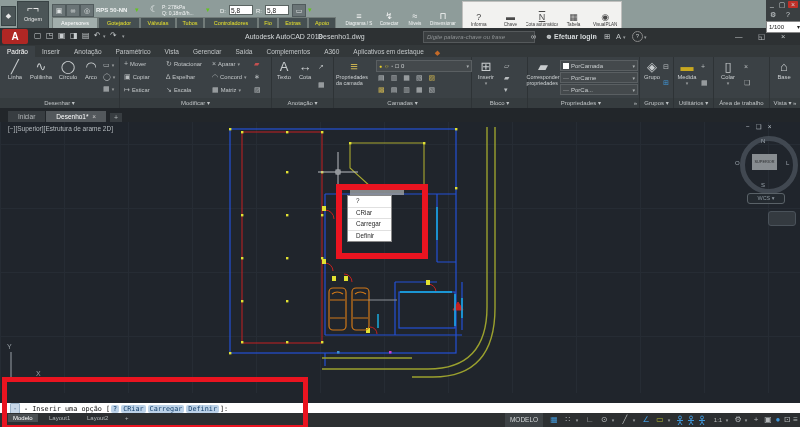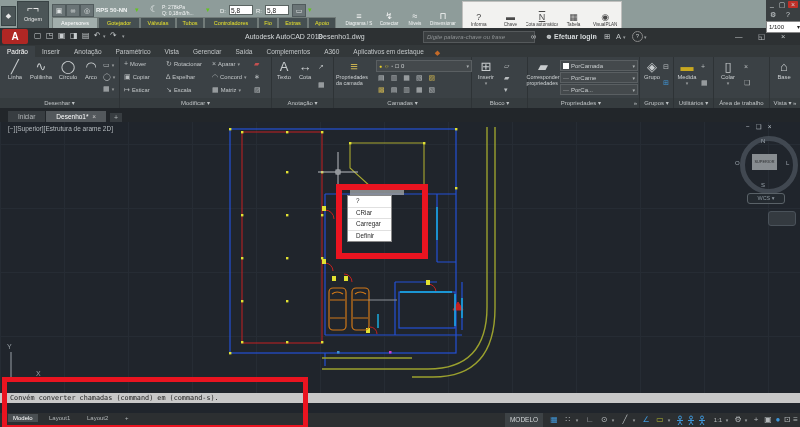--- a/index.html
+++ b/index.html
@@ -564,22 +564,23 @@
 
     <div class="graybar" style="left:350px;top:64px;width:54px;height:9px;"></div>
     <div class="menu" style="left:347px;top:73px;width:43px;">
       <div class="mi">?</div>
       <div class="mi">CRiar</div>
       <div class="mi">Carregar</div>
       <div class="mi" style="border-bottom:none;">Definir</div>
     </div>
   </div>
 
-  <div class="abs cmdh">
-    <span style="margin-left:10px;">Convém converter chamadas (command) em (command-s).</span>
+  <div class="abs cmdi">
+    <span class="cmdchip" style="margin-left:10px;">·</span>
+    <span> </span><span>- Inserir uma opção [</span><span class="kw">?</span><span class="kw">CRiar</span><span class="kw">Carregar</span><span class="kw">Definir</span><span>]:</span>
   </div>
 
   <div class="abs sbar">
     <div class="ltab active" style="left:8px;">Modelo</div>
     <div class="ltab" style="left:44px;">Layout1</div>
     <div class="ltab" style="left:82px;">Layout2</div>
     <div class="ltab" style="left:120px;">+</div>
     <div class="sico" style="left:505px;width:38px;font-size:6.5px;background:#3d4245;color:#d2d6d8;">MODELO</div>
     <span class="sico blue" style="left:548px;width:12px;">▦</span>
     <span class="sico" style="left:562px;width:12px;">∷</span>

